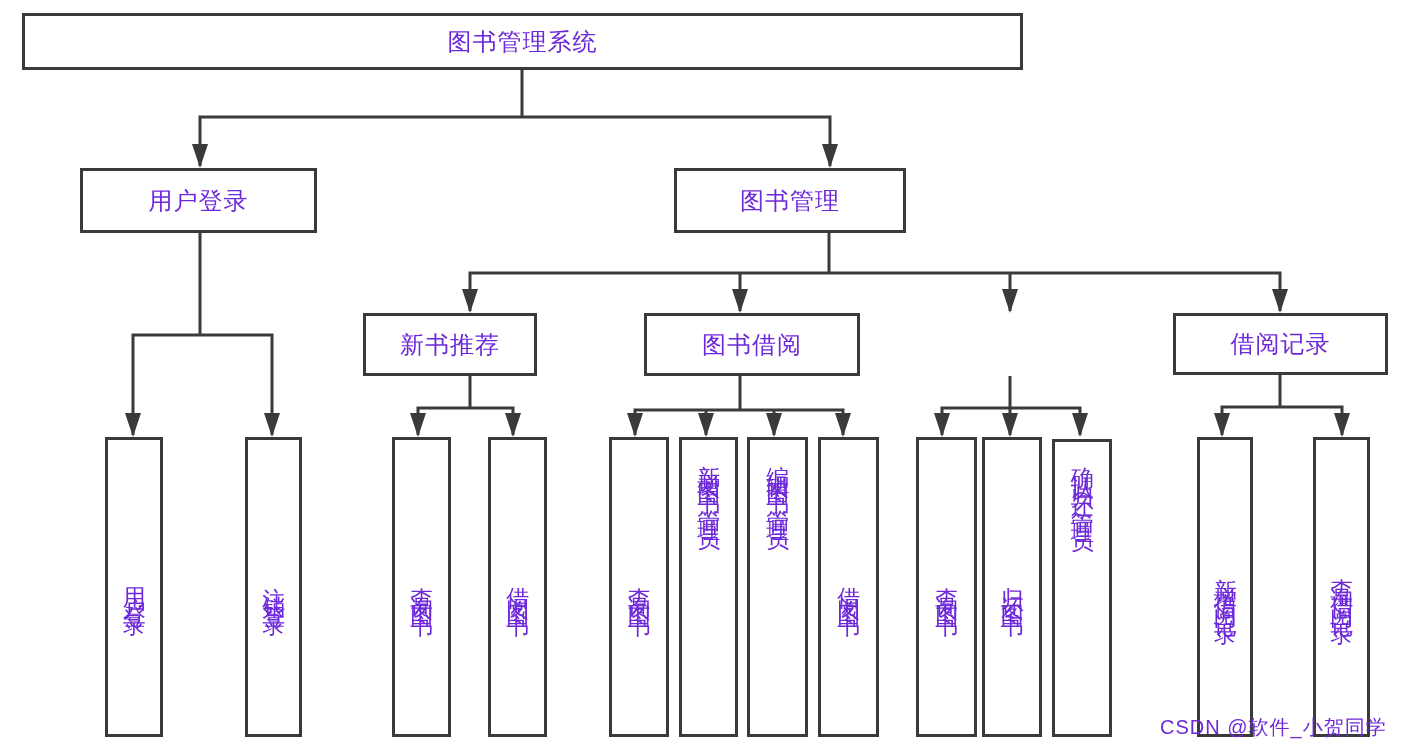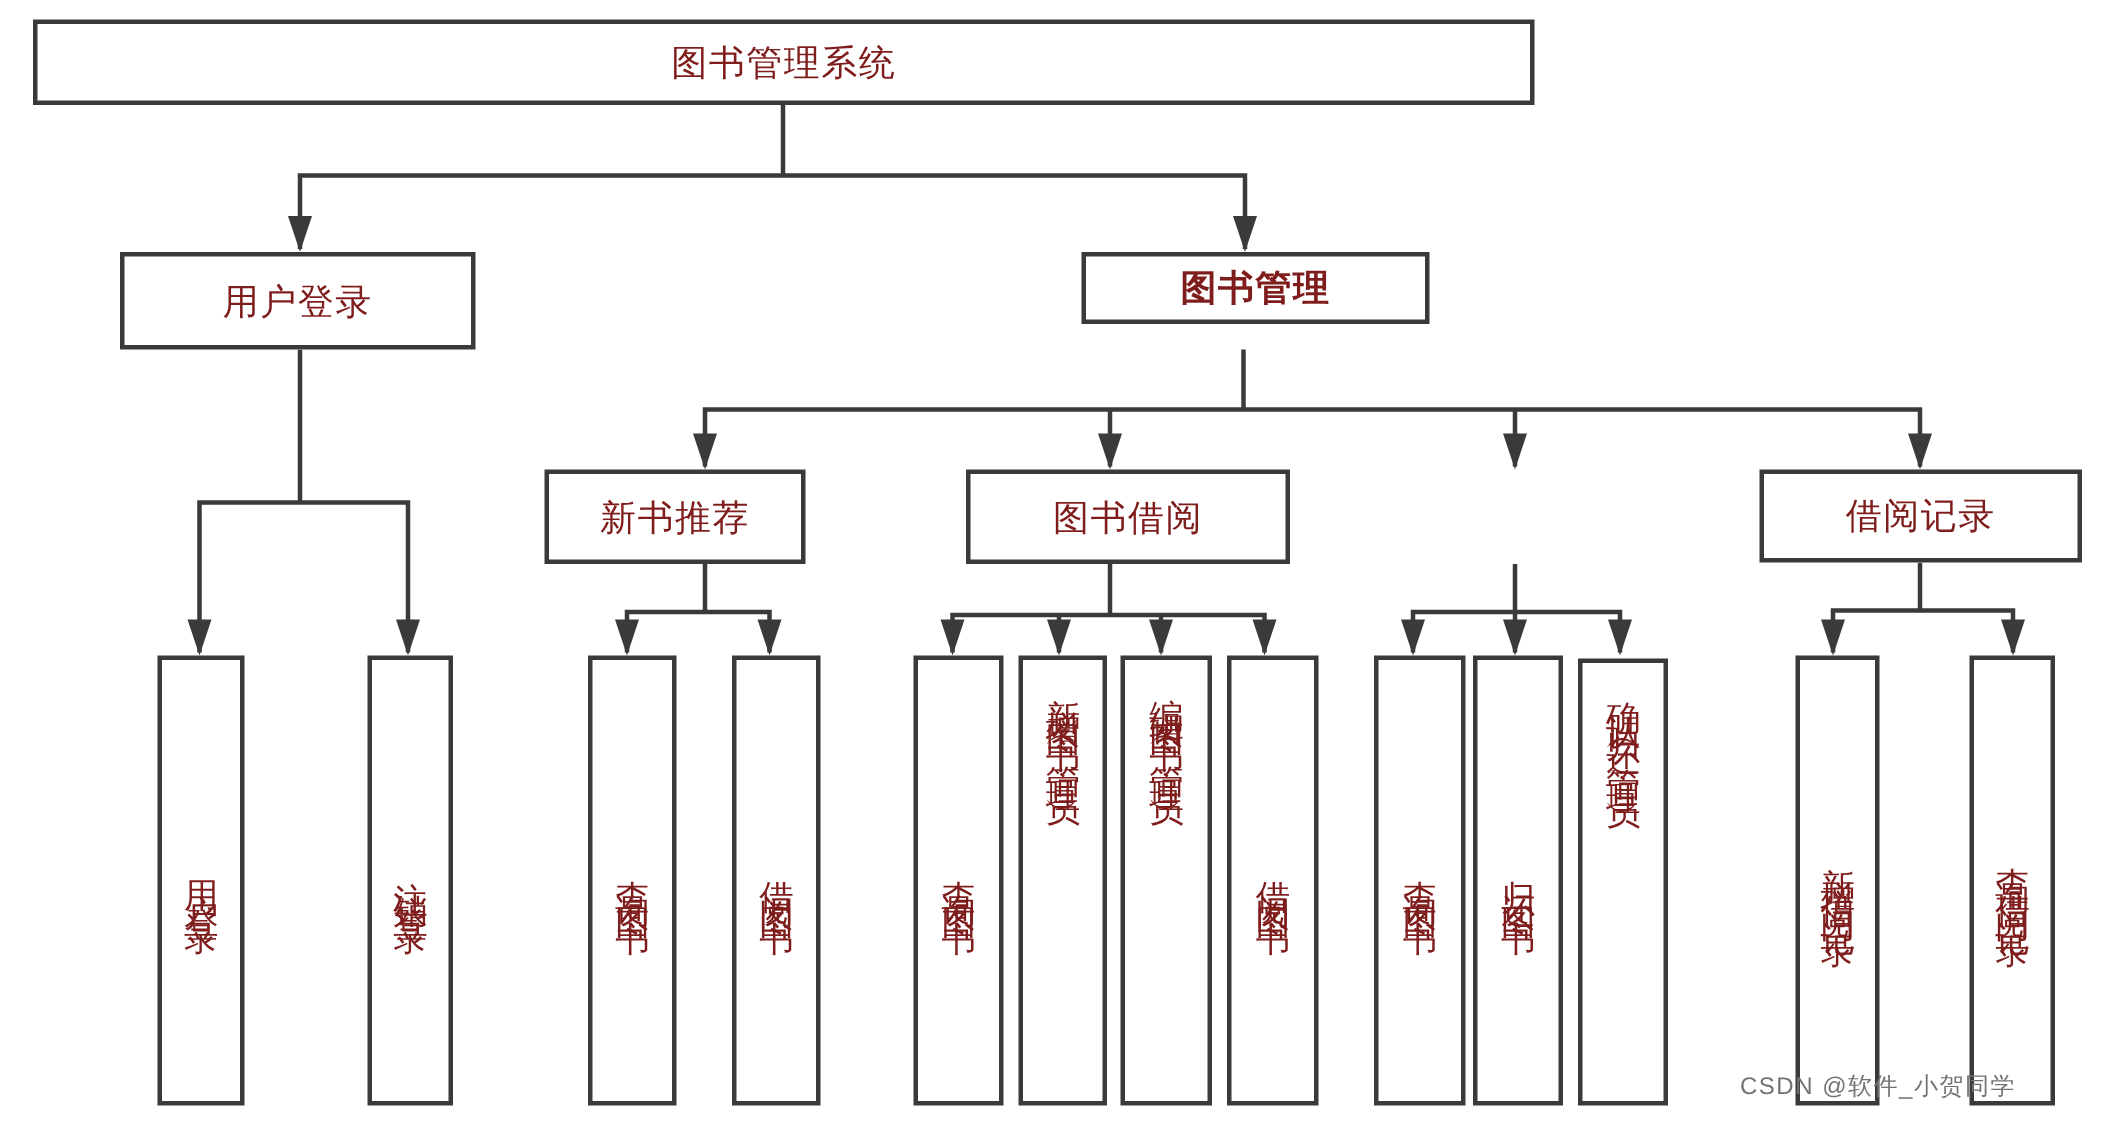--- a/index.html
+++ b/index.html
@@ -19,21 +19,21 @@
     position: absolute;
     left: 0;
     top: 0;
     z-index: 1;
   }
   .node {
     position: absolute;
     box-sizing: border-box;
     border: 3px solid #3a3a3a;
     background: #ffffff;
-    color: #7f1d1d;
+    color: #6d28d9;
     display: flex;
     align-items: center;
     justify-content: center;
     z-index: 2;
   }
   .h-node {
     font-size: 24px;
     letter-spacing: 1px;
     white-space: nowrap;
   }
@@ -48,22 +48,22 @@
     align-items: flex-start;
   }
   .leaf.top-align .vtext {
     padding-top: 7px;
   }
   .watermark {
     position: absolute;
     left: 1160px;
     top: 714px;
     z-index: 3;
-    font-size: 16px;
-    color: #737373;
+    font-size: 20px;
+    color: #6d28d9;
     letter-spacing: 1px;
     white-space: nowrap;
   }
 </style>
 </head>
 <body>
 
 <div class="stage">
 
   <svg class="connectors" width="1405" height="747" viewBox="0 0 1405 747">
@@ -114,21 +114,21 @@
       <polygon points="1002,413 1018,413 1010,437"></polygon>
       <polygon points="1072,413 1088,413 1080,437"></polygon>
       <polygon points="1214,413 1230,413 1222,437"></polygon>
       <polygon points="1334,413 1350,413 1342,437"></polygon>
     </g>
   </svg>
 
   <div class="node h-node" style="left:22px; top:13px; width:1001px; height:57px;">图书管理系统</div>
 
   <div class="node h-node" style="left:80px; top:168px; width:237px; height:65px;">用户登录</div>
-  <div class="node h-node" style="left:721px; top:168px; width:232px; height:48px;font-weight:bold;">图书管理</div>
+  <div class="node h-node" style="left:674px; top:168px; width:232px; height:65px;">图书管理</div>
 
   <div class="node h-node" style="left:363px; top:313px; width:174px; height:63px;">新书推荐</div>
   <div class="node h-node" style="left:632px; top:313px; width:216px; height:63px;margin-left:12px;">图书借阅</div>
   <div class="node h-node" style="left:1173px; top:313px; width:215px; height:62px;">借阅记录</div>
 
   <div class="node leaf" style="left:105px; top:437px; width:58px; height:300px;">
     <span class="vtext">用户登录</span>
   </div>
   <div class="node leaf" style="left:245px; top:437px; width:57px; height:300px;">
     <span class="vtext">注销登录</span>

